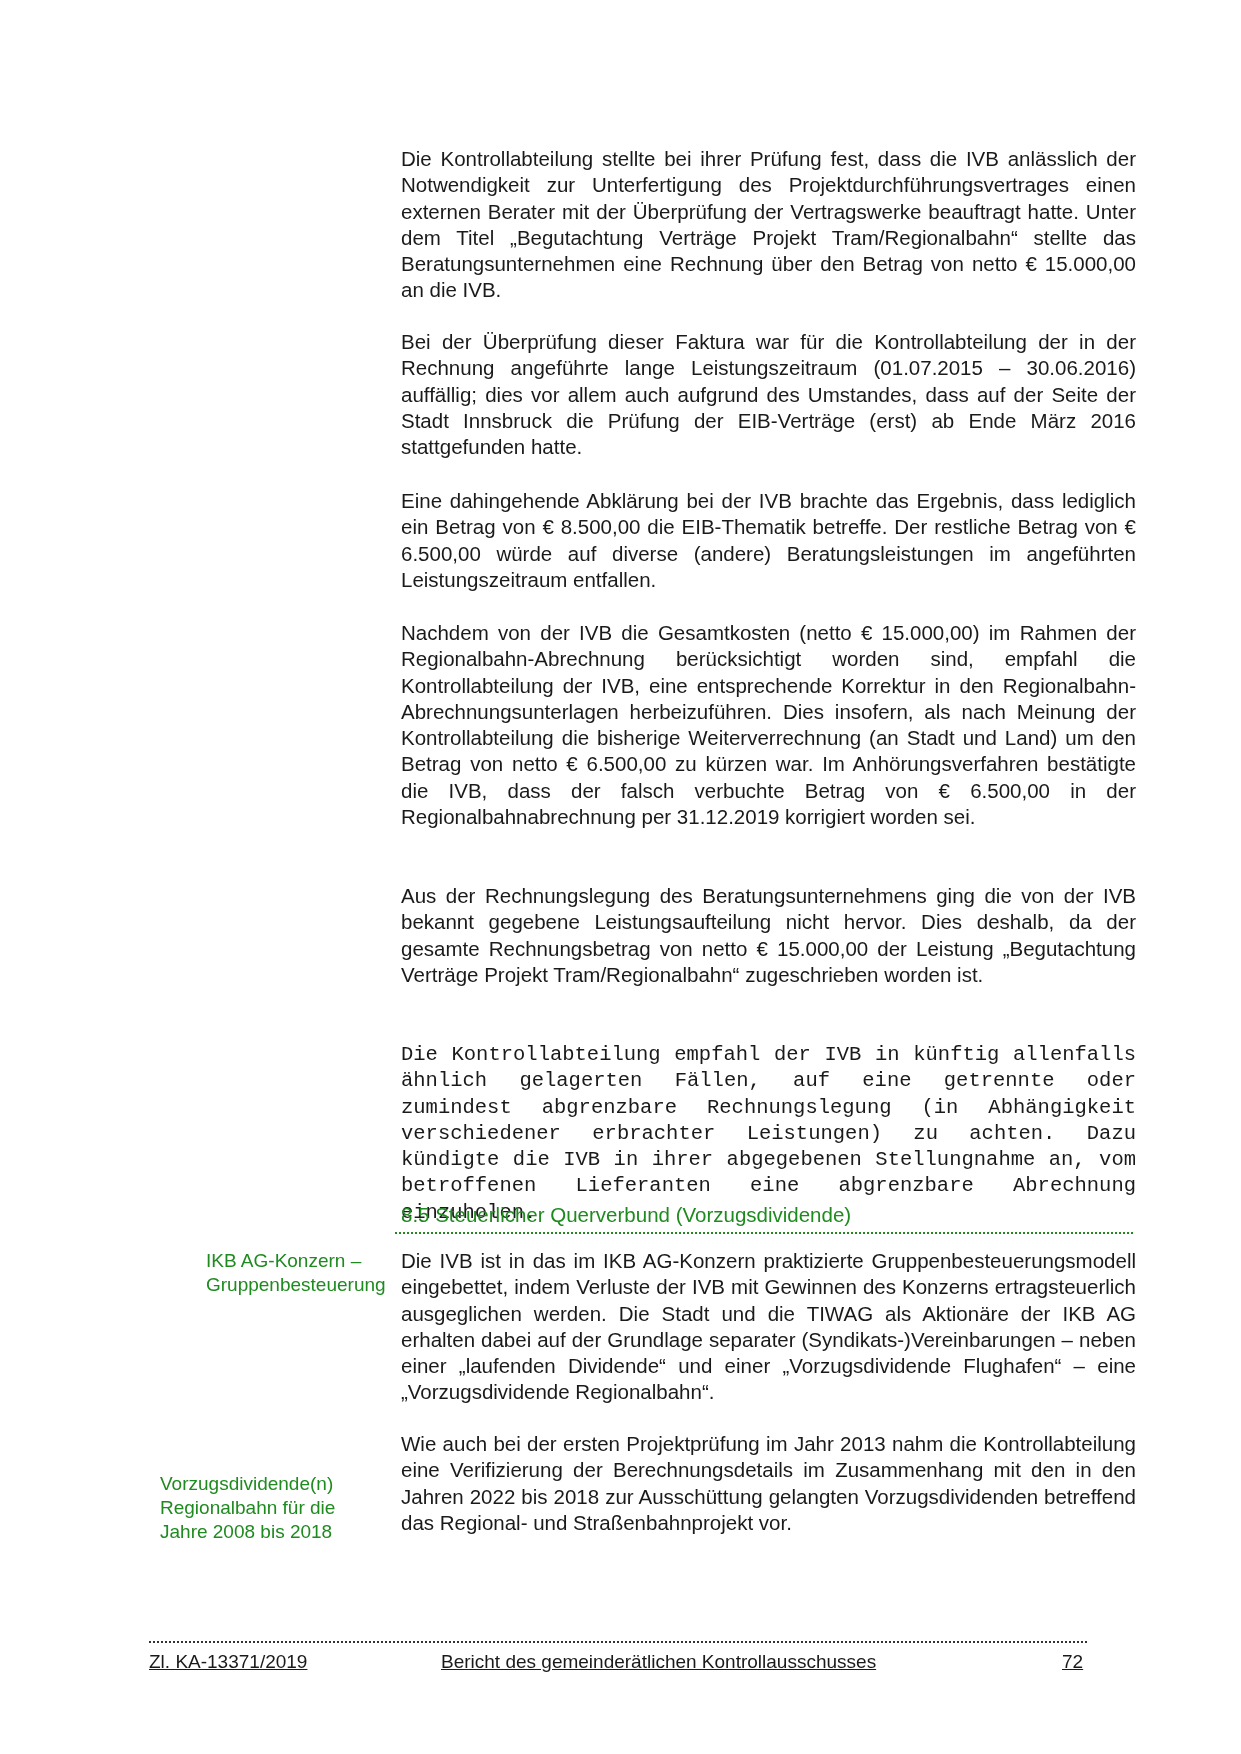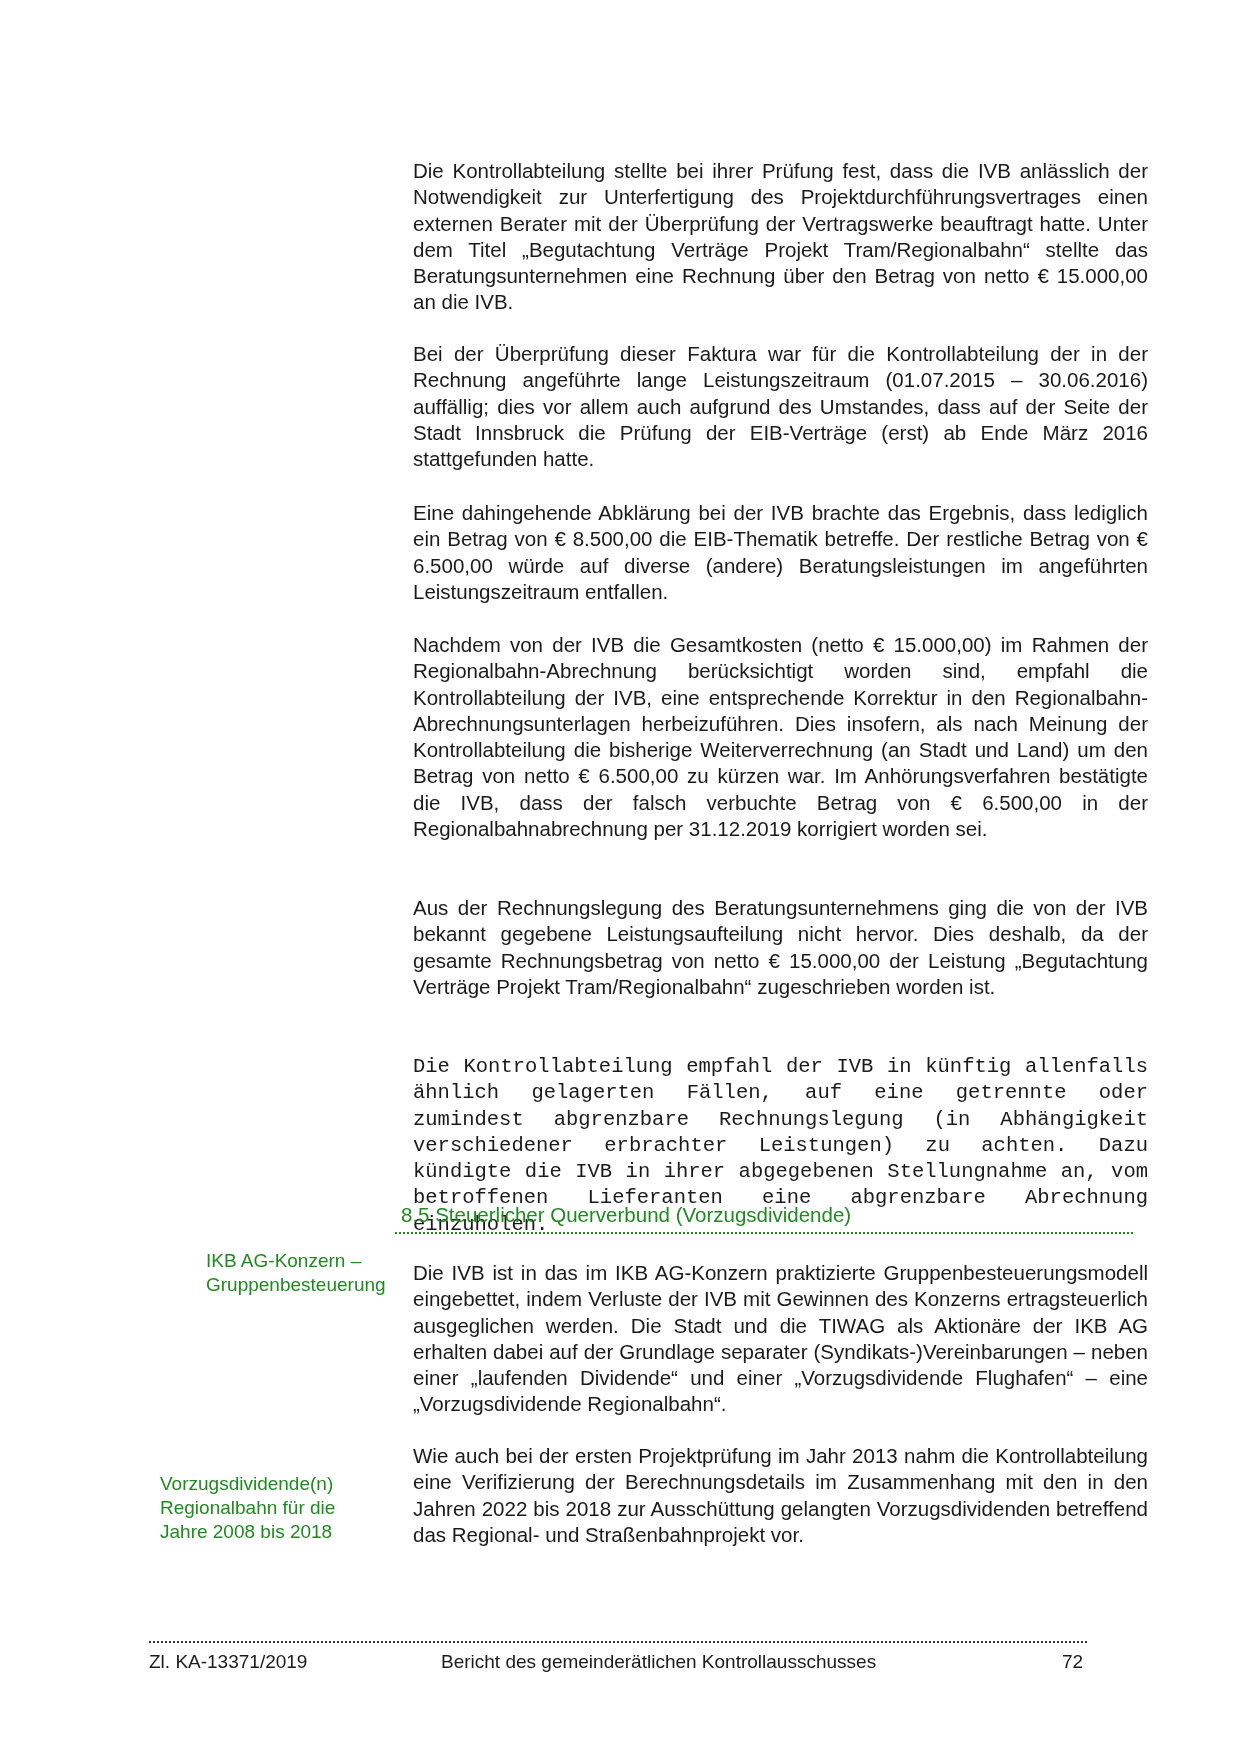--- a/index.html
+++ b/index.html
@@ -1,27 +1,27 @@
 <!DOCTYPE html>
 <html><head>
 <meta charset="utf-8">
 <style>
   html, body { margin:0; padding:0; background:#ffffff; }
   body { width:1241px; height:1754px; position:relative; overflow:hidden;
          font-family:"Liberation Sans", sans-serif; color:#1a1a1a; }
   .main { position:absolute; left:401px; width:735px; }
-  .para { font-size:20.5px; line-height:26.3px; text-align:justify; margin:12px; }
+  .para { font-size:20.5px; line-height:26.3px; text-align:justify; margin:0; }
   .margin-note { position:absolute; left:160px; width:210px; color:#1f8a1f;
                  font-size:19px; line-height:24px; }
   .section-heading { position:absolute; left:401px; width:735px; top:1202px;
                      text-align:left; color:#1f8a1f; font-size:20.5px; line-height:26px; }
   .dotted { position:absolute; border-top:2px dotted #1f8a1f; height:0; }
   .footer-line { position:absolute; left:149px; width:938px; top:1641px;
                  border-top:2px dotted #333; }
-  .footer { position:absolute; top:1650px; font-size:19px; line-height:24px; color:#1a1a1a; }
+  .footer { position:absolute; top:1650px; font-size:19px; line-height:24px; color:#1a1a1a;text-decoration:underline; }
 </style>
 </head>
 <body>
 
 <p class="para main" style="top:146px;">Die Kontrollabteilung stellte bei ihrer Prüfung fest, dass die IVB anlässlich der Notwendigkeit zur Unterfertigung des Projektdurchführungsvertrages einen externen Berater mit der Überprüfung der Vertragswerke beauftragt hatte. Unter dem Titel „Begutachtung Verträge Projekt Tram/Regionalbahn“ stellte das Beratungsunternehmen eine Rechnung über den Betrag von netto € 15.000,00 an die IVB.</p>
 <p class="para main" style="top:329px;">Bei der Überprüfung dieser Faktura war für die Kontrollabteilung der in der Rechnung angeführte lange Leistungszeitraum (01.07.2015 – 30.06.2016) auffällig; dies vor allem auch aufgrund des Umstandes, dass auf der Seite der Stadt Innsbruck die Prüfung der EIB-Verträge (erst) ab Ende März 2016 stattgefunden hatte.</p>
 <p class="para main" style="top:488px;">Eine dahingehende Abklärung bei der IVB brachte das Ergebnis, dass lediglich ein Betrag von € 8.500,00 die EIB-Thematik betreffe. Der restliche Betrag von € 6.500,00 würde auf diverse (andere) Beratungsleistungen im angeführten Leistungszeitraum entfallen.</p>
 <p class="para main" style="top:620px;">Nachdem von der IVB die Gesamtkosten (netto € 15.000,00) im Rahmen der Regionalbahn-Abrechnung berücksichtigt worden sind, empfahl die Kontrollabteilung der IVB, eine entsprechende Korrektur in den Regionalbahn-Abrechnungsunterlagen herbeizuführen. Dies insofern, als nach Meinung der Kontrollabteilung die bisherige Weiterverrechnung (an Stadt und Land) um den Betrag von netto € 6.500,00 zu kürzen war. Im Anhörungsverfahren bestätigte die IVB, dass der falsch verbuchte Betrag von € 6.500,00 in der Regionalbahnabrechnung per 31.12.2019 korrigiert worden sei.</p>
 <p class="para main" style="top:883px;">Aus der Rechnungslegung des Beratungsunternehmens ging die von der IVB bekannt gegebene Leistungsaufteilung nicht hervor. Dies deshalb, da der gesamte Rechnungsbetrag von netto € 15.000,00 der Leistung „Begutachtung Verträge Projekt Tram/Regionalbahn“ zugeschrieben worden ist.</p>
 <p class="para main" style="top:1042px;font-family:Liberation Mono, monospace;">Die Kontrollabteilung empfahl der IVB in künftig allenfalls ähnlich gelagerten Fällen, auf eine getrennte oder zumindest abgrenzbare Rechnungslegung (in Abhängigkeit verschiedener erbrachter Leistungen) zu achten. Dazu kündigte die IVB in ihrer abgegebenen Stellungnahme an, vom betroffenen Lieferanten eine abgrenzbare Abrechnung einzuholen.</p>

